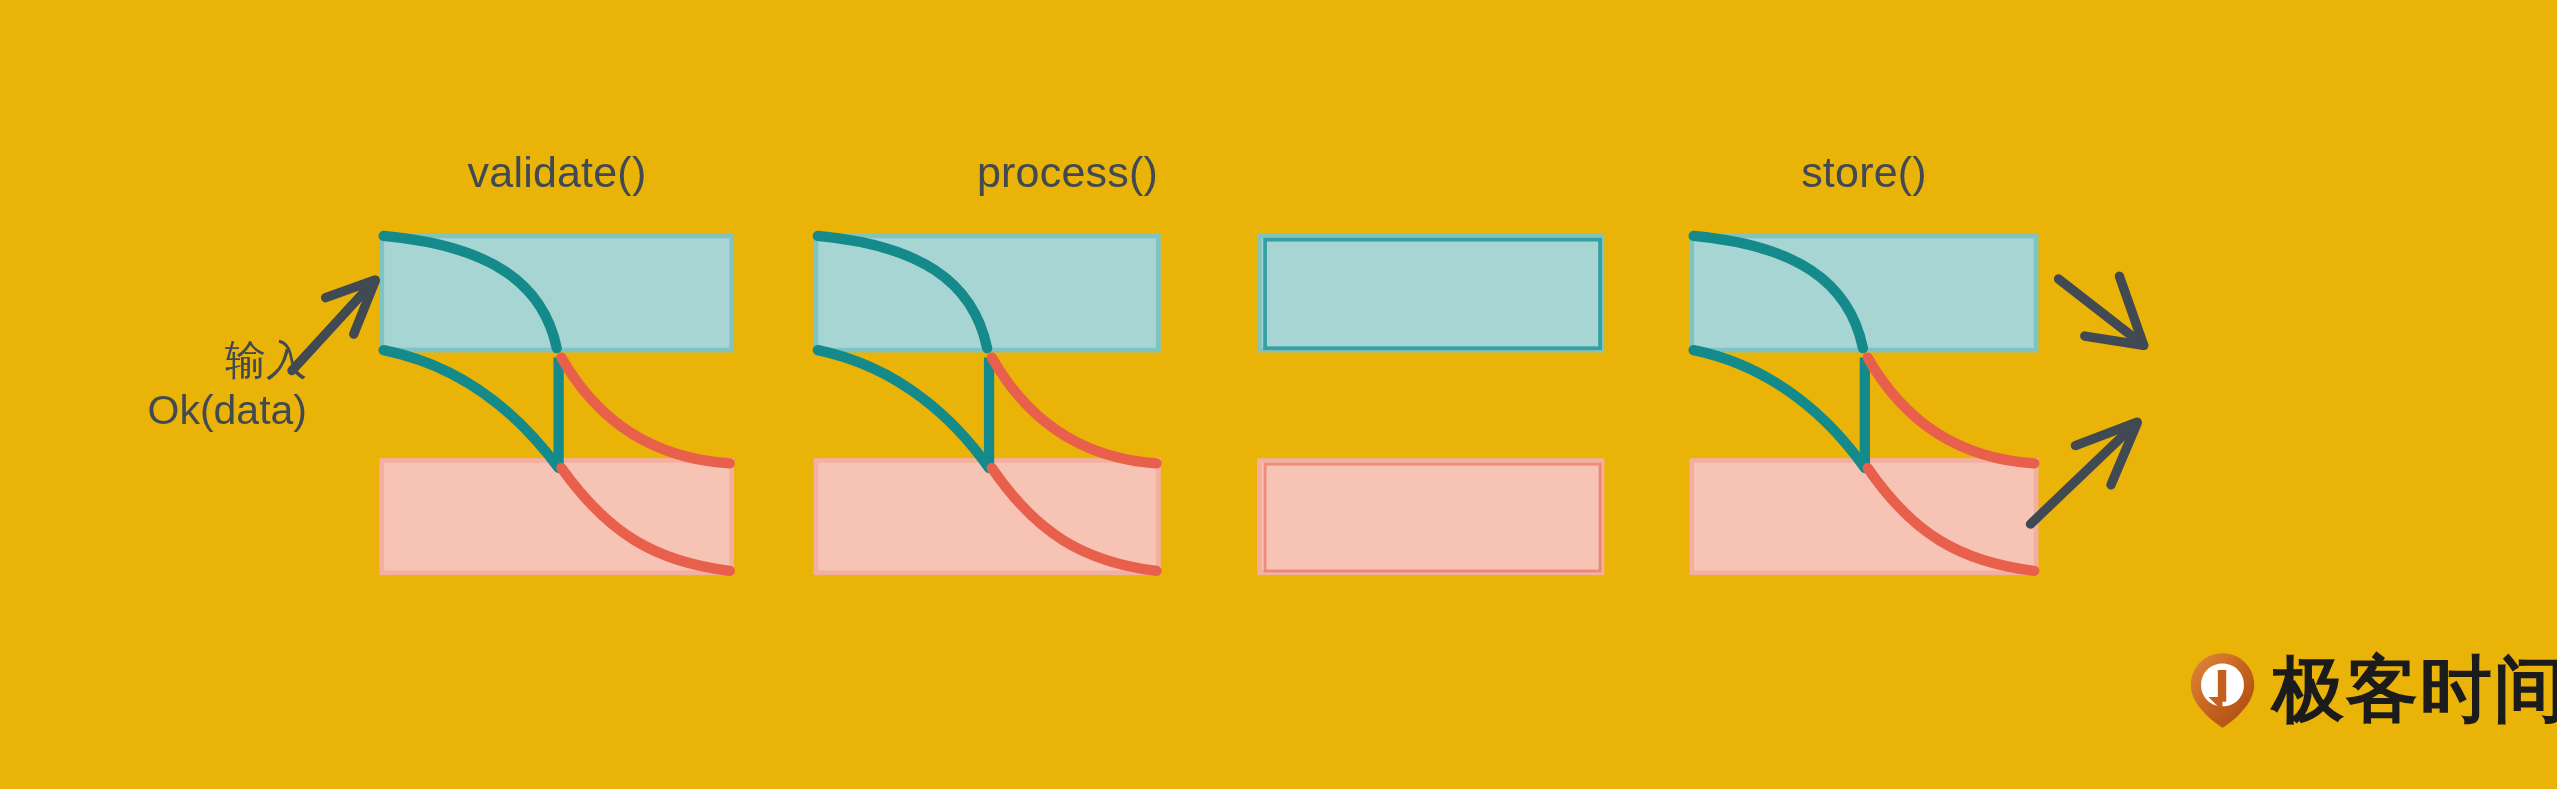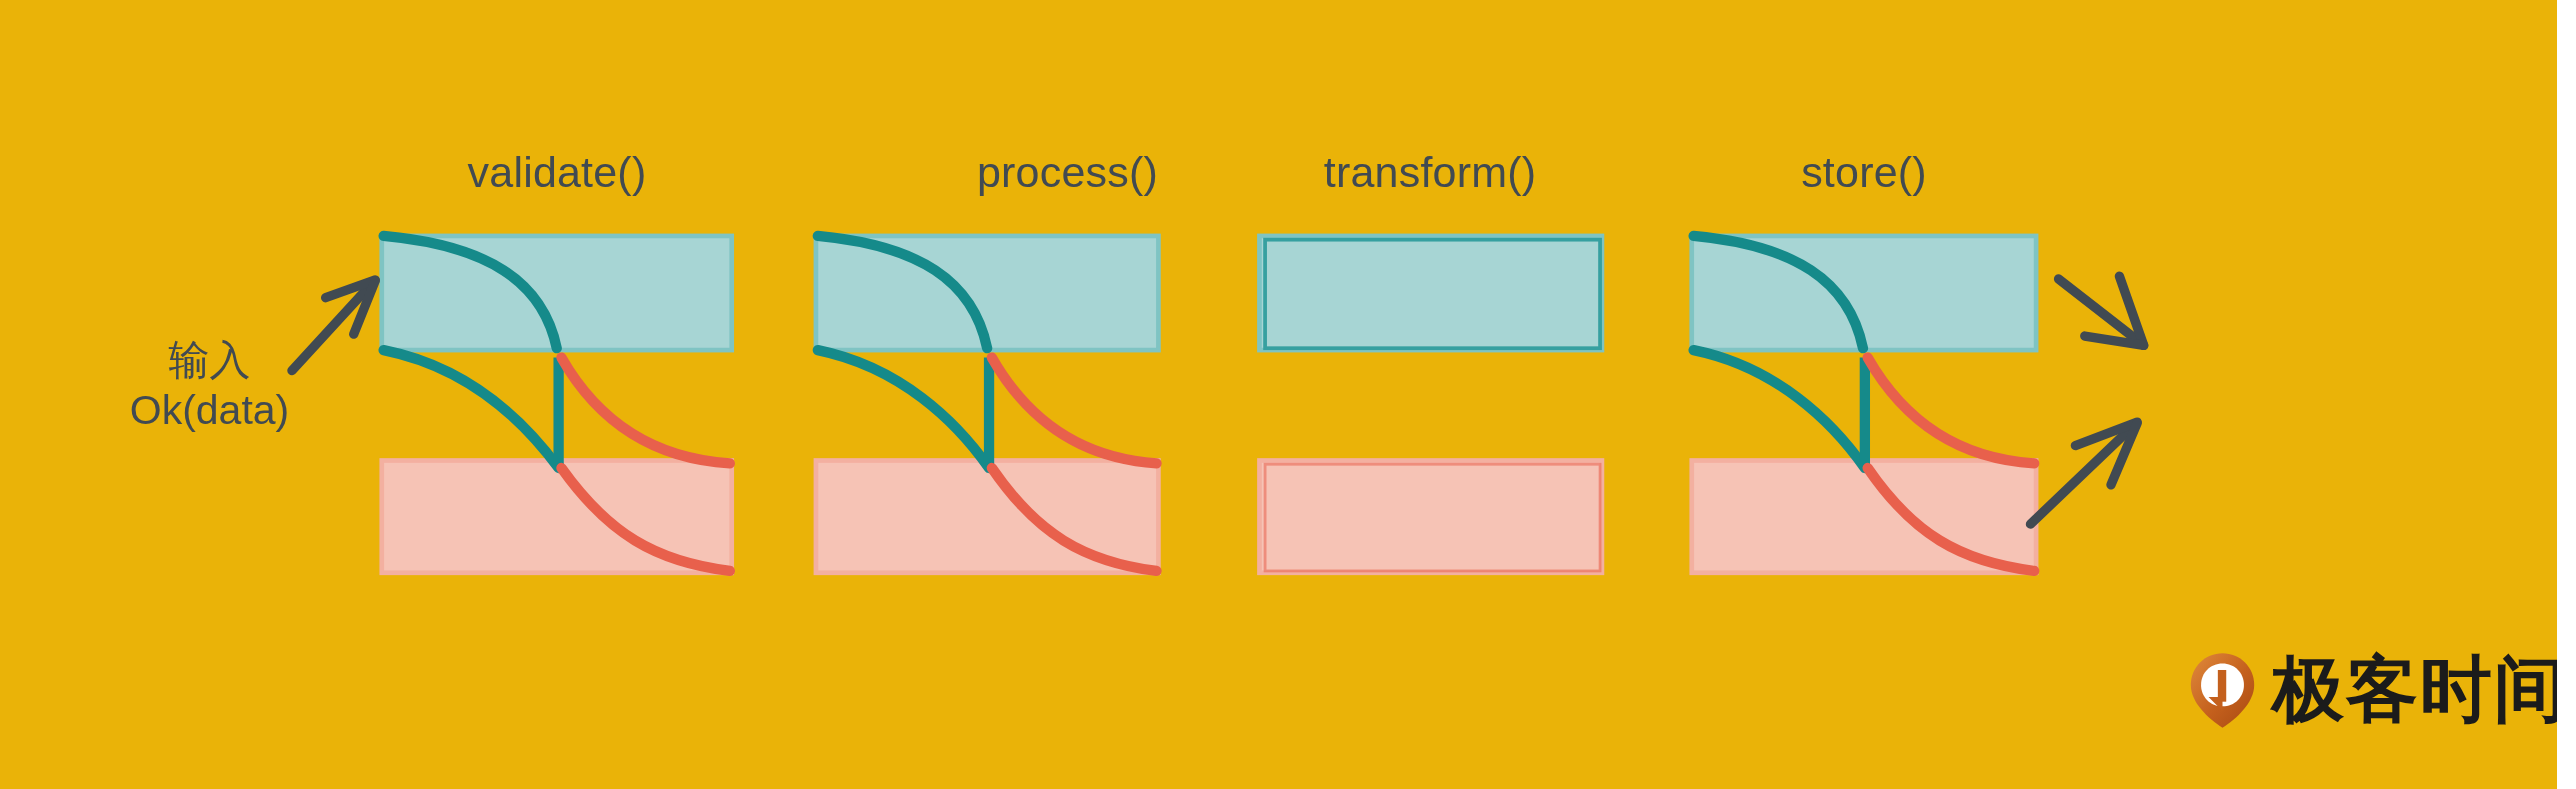--- a/index.html
+++ b/index.html
@@ -30,21 +30,21 @@
     text-align: center;
     letter-spacing: 0.2px;
   }
   .edge-label {
     position: absolute;
     font-size: 41px;
     color: #414a52;
     white-space: nowrap;
     line-height: 1.22;
   }
-  #input-label { text-align: center; }
+  #input-label { text-align: right; }
   #logo-wrap {
     position: absolute;
     left: 2188px;
     top: 642px;
     display: flex;
     align-items: center;
     gap: 15px;
   }
   #logo-text {
     font-size: 72px;
@@ -122,21 +122,20 @@
       <path d="M 2218 476 L 2284 451" fill="none" stroke="#414a52" stroke-width="10" stroke-linecap="round"></path>
       <path d="M 2256 518 L 2284 452" fill="none" stroke="#414a52" stroke-width="10" stroke-linecap="round"></path>
     </g>
 
   </svg>
 
   <div class="stage-label" style="left:382px; top:148px; width:350px;">validate()</div>
 
   <div class="stage-label" style="left:816px; top:148px; width:342px;text-align:right;">process()</div>
 
-  <div class="stage-label" style="left:1259px; top:148px; width:342px;">transform()</div>
 
   <div class="stage-label" style="left:1692px; top:148px; width:344px;">store()</div>
 
   <div class="edge-label" id="input-label" style="left:112px; top:335px; width:195px;">
     <div>输入</div>
     <div>Ok(data)</div>
   </div>
 
 
   <div id="logo-wrap">

